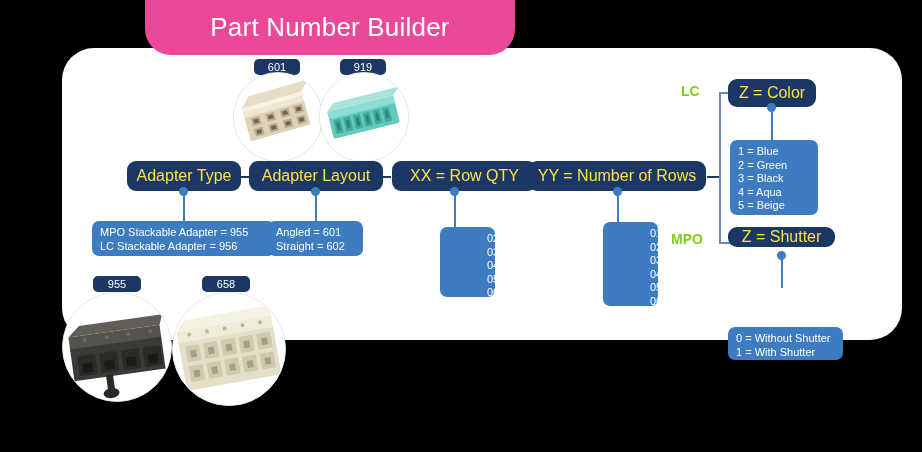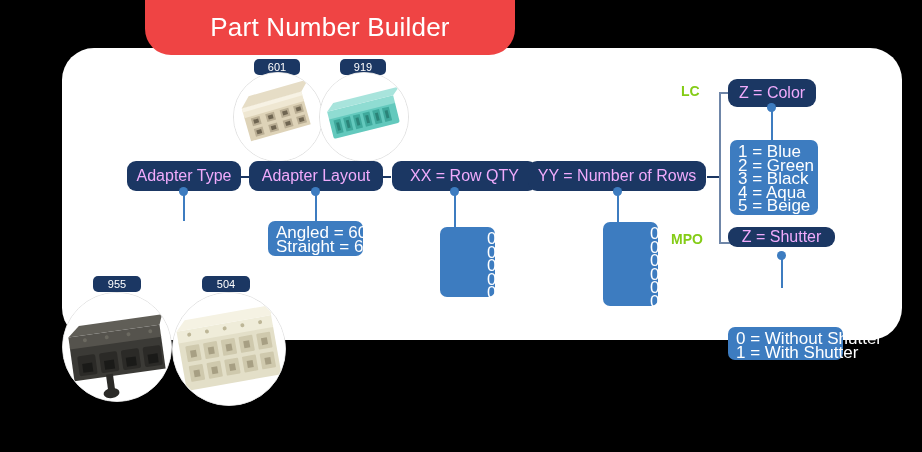--- a/index.html
+++ b/index.html
@@ -8,43 +8,43 @@
     background:#000000;
     font-family:"Liberation Sans", sans-serif;
     overflow:hidden;
     position:relative;
   }
   .stage{position:absolute;left:0;top:0;width:922px;height:452px;}
 
   
   #title-tab{
     position:absolute;left:145px;top:0;width:370px;height:55px;
-    background:#ef4444;
+    background:#ec4899;
     border-bottom-left-radius:26px;border-bottom-right-radius:26px;
     display:flex;align-items:center;justify-content:center;
   }
   #title-tab .txt{
     color:#ffffff;font-size:26px;letter-spacing:.2px;
   }
 
   
   #card{
     position:absolute;left:62px;top:48px;width:840px;height:292px;
     background:#ffffff;border-radius:32px;
   }
 
   
   .navybox{
     position:absolute;background:#1b3763;border-radius:9px;
-    color:#f0abfc;display:flex;align-items:center;justify-content:center;
+    color:#fde047;display:flex;align-items:center;justify-content:center;
     font-size:16px;white-space:nowrap;
   }
   .bluebox{
     position:absolute;background:#3d7cc0;border-radius:7px;
-    color:#ffffff;font-size:17px;line-height:13.5px;
+    color:#ffffff;font-size:11px;line-height:13.5px;
     padding:5px 8px;box-sizing:border-box;white-space:pre;
   }
   .bluebox.center{text-align:center;padding-left:47px;}
   .vline{position:absolute;background:#3d7cc0;width:2px;}
   .hline{position:absolute;background:#1b3763;height:2px;}
   .dot{position:absolute;width:9px;height:9px;border-radius:50%;
        background:#3d7cc0;}
   .brkline{position:absolute;background:#6f86a8;}
 
   
@@ -142,20 +142,22 @@
   <div class="hline" style="left:240px;top:176px;width:9px;"></div>
   <div class="hline" style="left:382px;top:176px;width:9px;"></div>
   <div class="hline" style="left:519px;top:176px;width:9px;"></div>
   <div class="hline" style="left:707px;top:176px;width:12px;"></div>
 
   <div class="navybox" style="left:127px;top:161px;width:114px;height:30px;">
     <span>Adapter Type</span>
   </div>
   <div class="dot" style="left:179px;top:187px;"></div>
   <div class="vline" style="left:183px;top:191px;height:30px;"></div>
+  <div class="bluebox" style="left:92px;top:221px;width:183px;height:35px;">MPO Stackable Adapter = 955
+LC Stackable Adapter = 956</div>
 
   <div class="navybox" style="left:249px;top:161px;width:134px;height:30px;">
     <span>Adapter Layout</span>
   </div>
   <div class="dot" style="left:311px;top:187px;"></div>
   <div class="vline" style="left:315px;top:191px;height:30px;"></div>
   <div class="bluebox" style="left:268px;top:221px;width:95px;height:35px;">Angled = 601
 Straight = 602</div>
 
   <div class="navybox" style="left:392px;top:161px;width:145px;height:30px;">
@@ -231,21 +233,21 @@
             <circle cx="46" cy="43" r="2"></circle>
           <circle cx="68" cy="43" r="2"></circle>
             <circle cx="90" cy="43" r="2"></circle>
         </g>
         <rect x="40" y="80" width="7" height="18" fill="#2b2a27"></rect>
         <ellipse cx="43" cy="99" rx="8" ry="5" fill="#2b2a27"></ellipse>
       </g>
     </svg>
   </div>
 
-  <div class="badge" style="left:202px;top:276px;width:48px;">504</div>
+  <div class="badge" style="left:202px;top:276px;width:48px;">658</div>
   <div class="bubble" style="left:172px;top:292px;width:112px;height:112px;">
     <svg class="ph" viewBox="0 0 112 112">
       <rect x="0" y="0" width="112" height="112" fill="#ffffff"></rect>
       <g transform="rotate(-10 56 60)">
         <rect x="8" y="40" width="96" height="50" fill="#e3dfc8"></rect>
         <rect x="8" y="30" width="96" height="12" fill="#efecd9"></rect>
         <path d="M8 30 L18 20 L106 20 L104 30 Z" fill="#f5f2e3"></path>
         <g fill="#cfc9ad">
           <rect x="14" y="46" width="14" height="16" rx="1"></rect>
             <rect x="14" y="66" width="14" height="16" rx="1"></rect>

